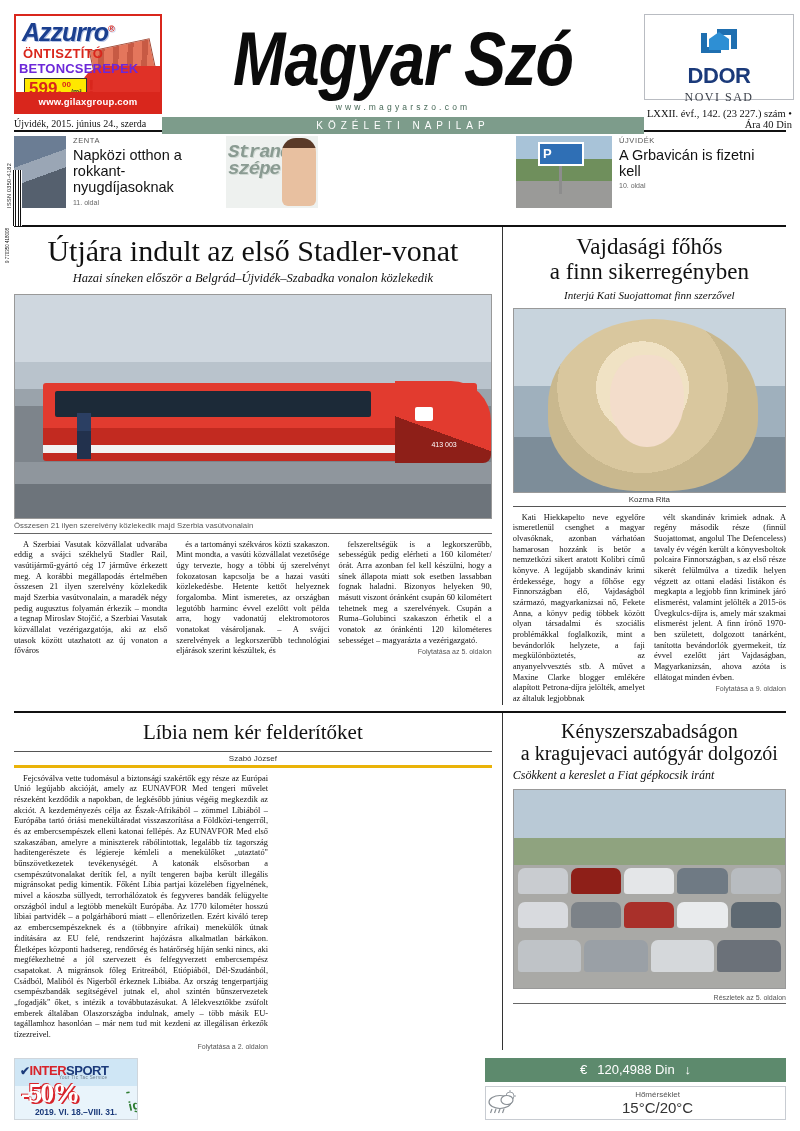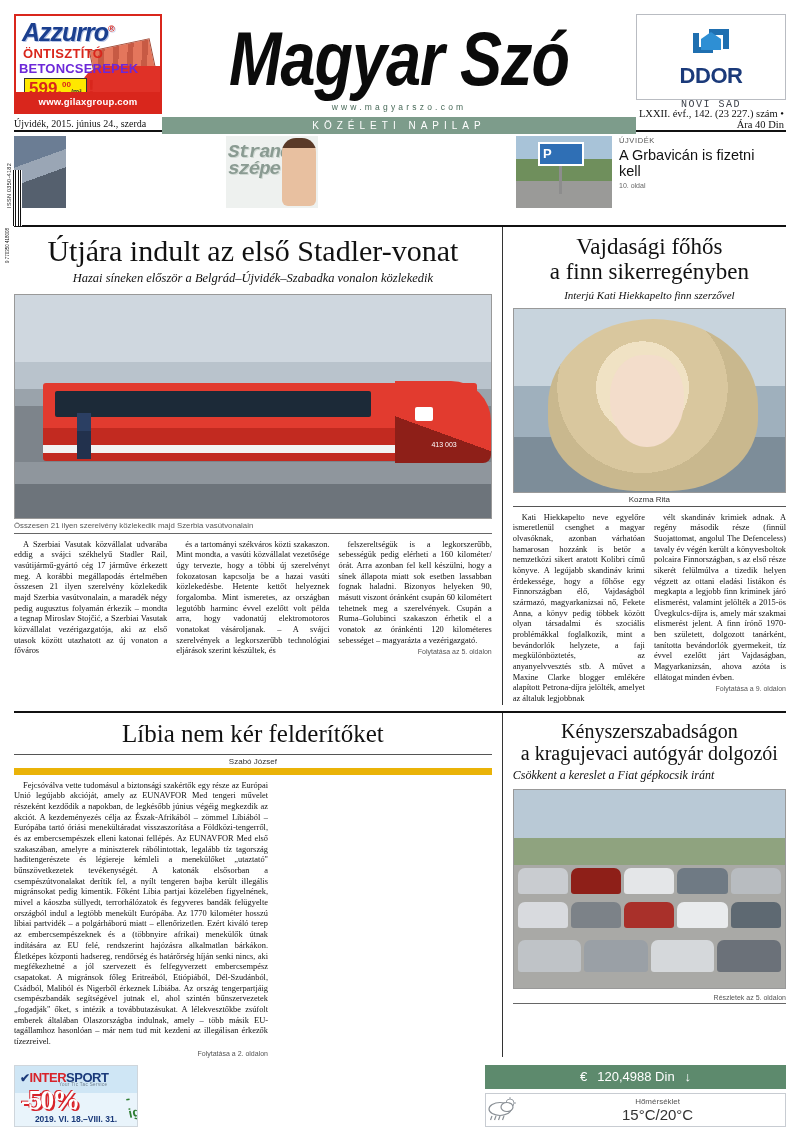--- a/index.html
+++ b/index.html
@@ -7,21 +7,21 @@
   body {
     width:800px; height:1131px;
     background:#ffffff;
     font-family:"Liberation Serif", serif;
     color:#111;
     overflow:hidden;
   }
   .page { position:relative; width:800px; height:1131px; }
 
   
-  .masthead { display:flex; align-items:flex-start; padding:14px 14px 0 14px; height:128px; }
+  .masthead { display:flex; align-items:flex-start; padding:14px 6px 0 14px; height:128px; }
   .ad-azzurro {
     width:148px; height:100px; border:2px solid #d9261c; position:relative;
     background:#ffffff; overflow:hidden; flex:0 0 auto;
   }
   .az-word {
     position:absolute; left:6px; top:2px; font-family:"Liberation Sans", sans-serif;
     font-style:italic; font-weight:bold; font-size:25px; color:#1b3f8f;
     letter-spacing:-1px; text-shadow:1px 1px 0 #b8c6e8;
   }
   .az-reg { font-size:9px; vertical-align:super; color:#d9261c;}
@@ -65,22 +65,22 @@
   .mast-green {
     margin:5px auto 0 auto; width:100%; background:#7d9c8b; height:17px;
     color:#fff; font-family:"Liberation Sans", sans-serif; font-size:10px;
     letter-spacing:5px; line-height:17px; text-align:center;
   }
   .ad-ddor { width:150px; flex:0 0 auto; text-align:center; }
   .ddor-box { border:1px solid #b9bcc2; height:86px; padding-top:8px; }
   .ddor-mark { width:44px; height:36px; margin:0 auto 4px auto; position:relative; }
   .ddor-word { font-family:"Liberation Sans", sans-serif; font-weight:bold; font-size:22px;
     color:#1b3a7a; letter-spacing:-.5px; }
-  .ddor-sub { font-family:Liberation Mono, monospace; font-size:10px; color:#3a3f48;
-    letter-spacing:1.5px; margin-top:10px; }
+  .ddor-sub { font-family:Liberation Serif, serif; font-size:12px; color:#3a3f48;
+    letter-spacing:1.5px; margin-top:1px; }
   .ddor-issue { font-size:10.5px; margin-top:8px; text-align:right; padding-right:2px; }
 
   .mast-date {
     position:absolute; left:14px; top:118px; font-size:10px; width:170px;
   }
   .isbn {
     position:absolute; left:6px; top:163px; font-size:5.5px; writing-mode:vertical-rl;
     transform:rotate(180deg); letter-spacing:.3px; color:#222;
     font-family:"Liberation Sans", sans-serif;
   }
@@ -175,26 +175,26 @@
     border-radius:50% 50% 42% 42%; }
   .pt-face { position:absolute; left:96px; top:46px; width:74px; height:92px;
     background:#f3ddcb; border-radius:44% 44% 50% 50%; }
   .byline { font-family:"Liberation Sans", sans-serif; font-size:8px; text-align:center;
     padding:2px 0; border-bottom:1px solid #555; color:#333;}
   .cols2 { display:flex; margin-top:6px; gap:9px;}
   .cols2 .c { flex:1 1 0; }
 
   
   .divider2 { border-top:2px solid #111; margin:6px 14px 0 14px; }
-  .hl-mid { font-size:25px; text-align:center; margin-top:7px; }
+  .hl-mid { font-size:21px; text-align:center; margin-top:7px; }
   .hl-mid2 { font-size:20px; text-align:center; line-height:1.12; margin-top:7px; }
   .hl-mid2-sub { font-style:italic; font-size:12px; margin-top:3px; }
   .author-rule { border-top:1px solid #555; margin:6px 0 0 0; }
   .author { font-family:"Liberation Sans", sans-serif; font-size:8px; text-align:center;
-    padding:2px 0; border-bottom:7px solid #eab308; color:#333; }
+    padding:2px 0; border-bottom:3px solid #eab308; color:#333; }
 
   .lower-left { display:flex; gap:8px; margin-top:6px; }
   .ll-text { width:254px; }
   .ll-photo { width:200px; position:relative; border:1px solid #999; overflow:hidden;
     background:linear-gradient(180deg,#5f6d7d 0 18%, #b7563c 18% 42%, #d4792f 42% 62%, #3f5a77 62% 100%); }
   .crowd { position:absolute; inset:0;
     background:
       radial-gradient(circle at 16% 22%, #e4542b 0 6%, transparent 6%),
       radial-gradient(circle at 42% 14%, #f0e3c9 0 5%, transparent 5%),
       radial-gradient(circle at 70% 24%, #c8452a 0 6%, transparent 6%),
@@ -290,20 +290,25 @@
   <div class="isbn">ISSN 0350-4182</div>
   <div class="barcode"></div>
   <div class="barcode-num">9 770350 418008</div>
 
   <div class="rule-black"></div>
 
   <div class="teasers">
 
     <div class="teaser" style="flex:0 0 212px;">
       <div class="teaser-thumb t1-img"></div>
+      <div>
+        <div class="teaser-kicker">ZENTA</div>
+        <div class="teaser-head">Napközi otthon a rokkant-nyugdíjasoknak</div>
+        <div class="teaser-page">11. oldal</div>
+      </div>
     </div>
 
     <div class="teaser" style="flex:0 0 290px;">
       <div class="teaser-thumb t2-img">
         <div class="strand-logo">Strand<br>szépe</div>
         <div class="strand-girl"></div>
       </div>
     </div>
 
     <div class="teaser">
@@ -360,21 +365,21 @@
           <div class="contd">Folytatása az 5. oldalon</div>
         </div>
       </div>
     </div>
 
     <div class="col-right">
       <div class="hl-right">
         <span>Vajdasági főhős</span><br>
         <span>a finn sikerregényben</span>
       </div>
-      <div class="hl-right-sub">Interjú Kati Hiekkapelto finn szerzővel</div>
+      <div class="hl-right-sub">Interjú Kati Suojattomat finn szerzővel</div>
 
       <div class="photo-portrait">
         <div class="pt-hair"></div>
         <div class="pt-face"></div>
       </div>
       <div class="byline">Kozma Rita</div>
 
       <div class="cols2">
         <div class="c">
           <div class="bodytext">

